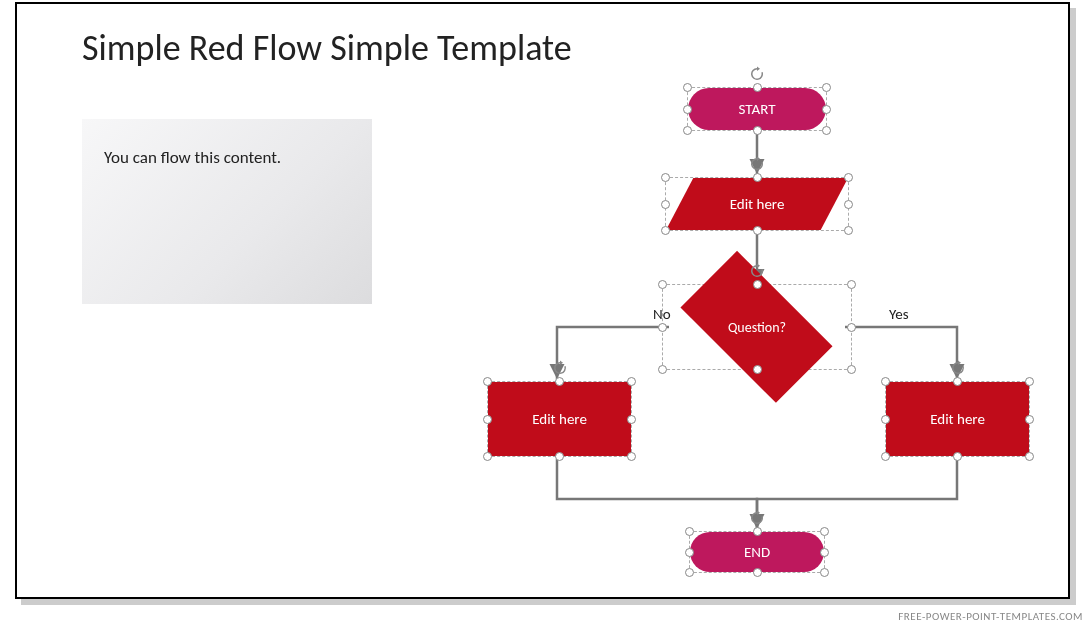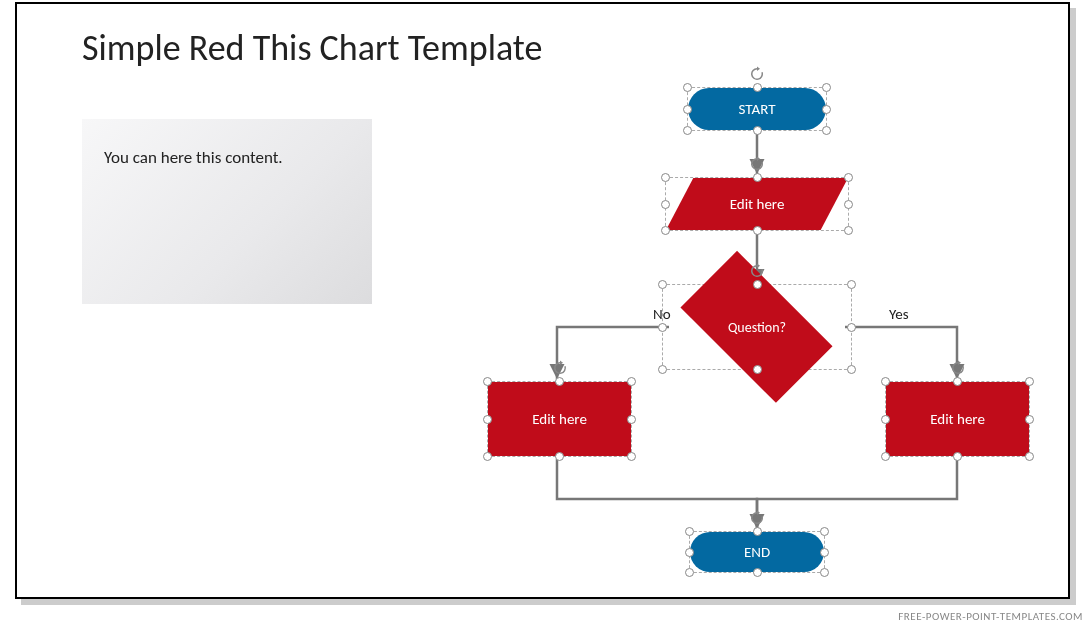--- a/index.html
+++ b/index.html
@@ -82,21 +82,21 @@
 
   .shape {
     width: 100%; height: 100%;
     display: flex;
     align-items: center;
     justify-content: center;
     color: #fff;
     font-size: 15px;
     font-weight: 500;
   }
-  .terminator { background:#0369a1; border-radius: 25px; }
+  .terminator { background:#be185d; border-radius: 25px; }
   .parallelogram {
     background:#c00c1a;
     clip-path: polygon(15% 0%, 100% 0%, 85% 100%, 0% 100%);
   }
   .process { background:#c00c1a; border-radius: 3px; }
   .diamond-wrap { display:flex; align-items:center; justify-content:center; width:100%; height:100%; }
   .diamond {
     width: 72%; height: 95%;
     background:#c00c1a;
     transform: rotate(45deg);
@@ -118,24 +118,24 @@
     position:absolute; left:0; top:0; width:100%; height:100%;
     overflow: visible;
   }
 </style>
 </head>
 <body>
 
 <div class="slide-shadow"></div>
 <div class="slide">
 
-  <div class="title">Simple Red This Chart Template</div>
+  <div class="title">Simple Red Flow Simple Template</div>
 
   <div class="textbox">
-    <p>You can here this content.</p>
+    <p>You can flow this content.</p>
   </div>
 
   <div class="flow">
 
     <svg class="connectors">
       <defs>
         <marker id="arrow" markerWidth="8" markerHeight="8" refX="6" refY="3" orient="auto">
           <path d="M0,0 L6,3 L0,6 Z" fill="#777"></path>
         </marker>
       </defs>

